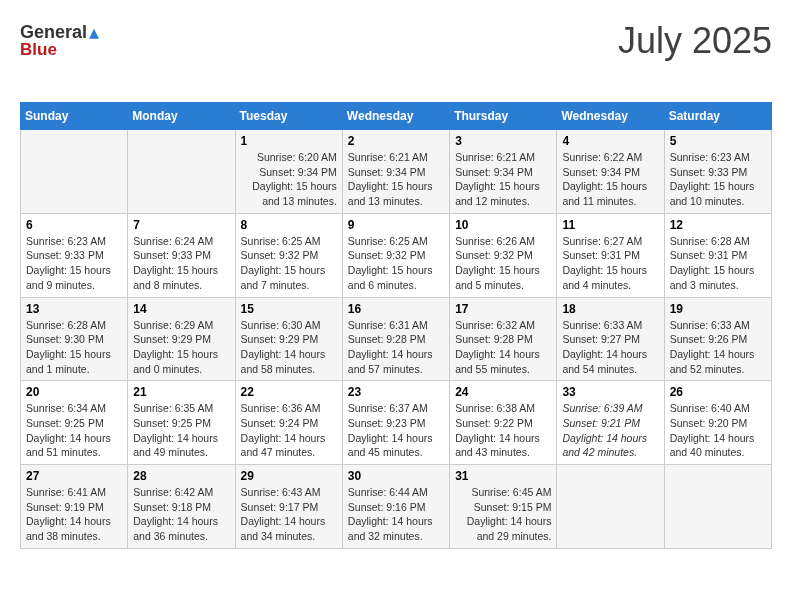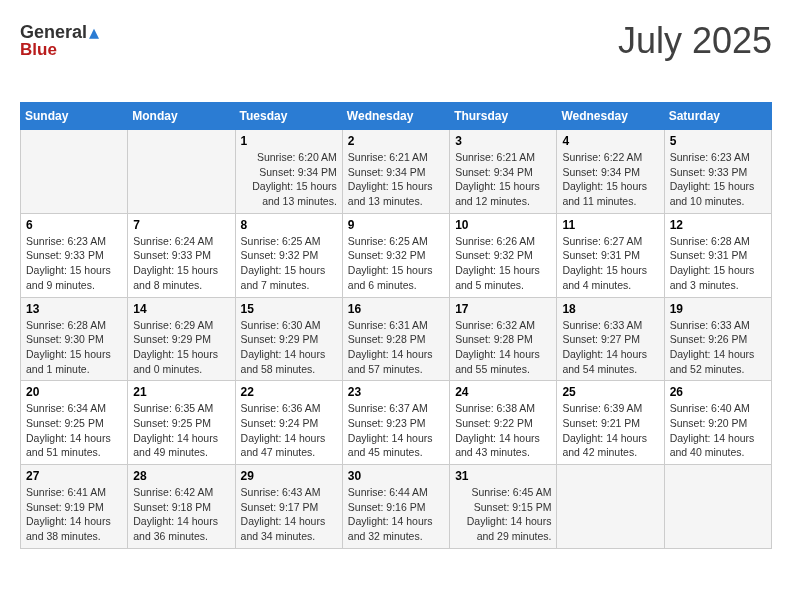--- a/index.html
+++ b/index.html
@@ -279,22 +279,22 @@
 and 45 minutes.</div>
         </td>
         <td>
           <span class="day-number">24</span>
           <div class="day-info" style="white-space: pre-line;">Sunrise: 6:38 AM
 Sunset: 9:22 PM
 Daylight: 14 hours
 and 43 minutes.</div>
         </td>
         <td>
-          <span class="day-number">25</span>
-          <div class="day-info" style="white-space: pre-line;">Sunrise: 6:39 AM
+          <span class="day-number">33</span>
+          <div class="day-info" style="white-space: pre-line; font-style: italic;">Sunrise: 6:39 AM
 Sunset: 9:21 PM
 Daylight: 14 hours
 and 42 minutes.</div>
         </td>
         <td>
           <span class="day-number">26</span>
           <div class="day-info" style="white-space: pre-line;">Sunrise: 6:40 AM
 Sunset: 9:20 PM
 Daylight: 14 hours
 and 40 minutes.</div>

